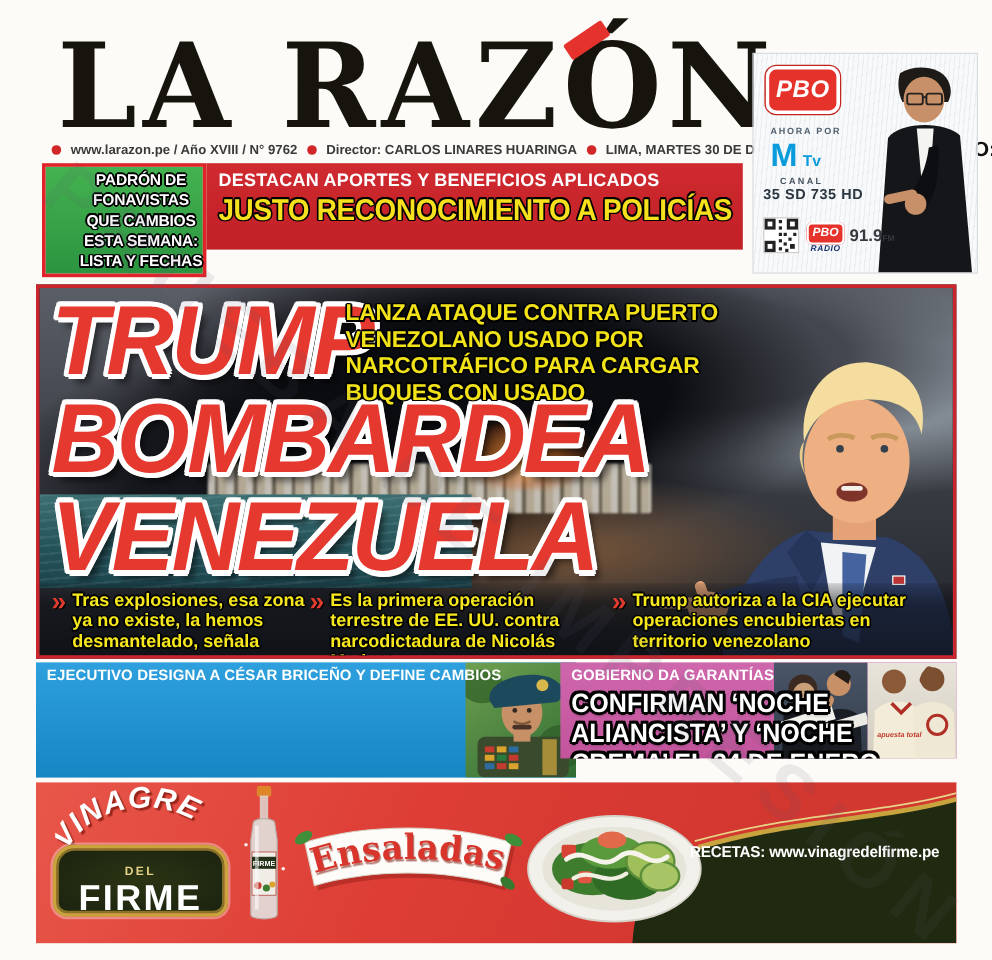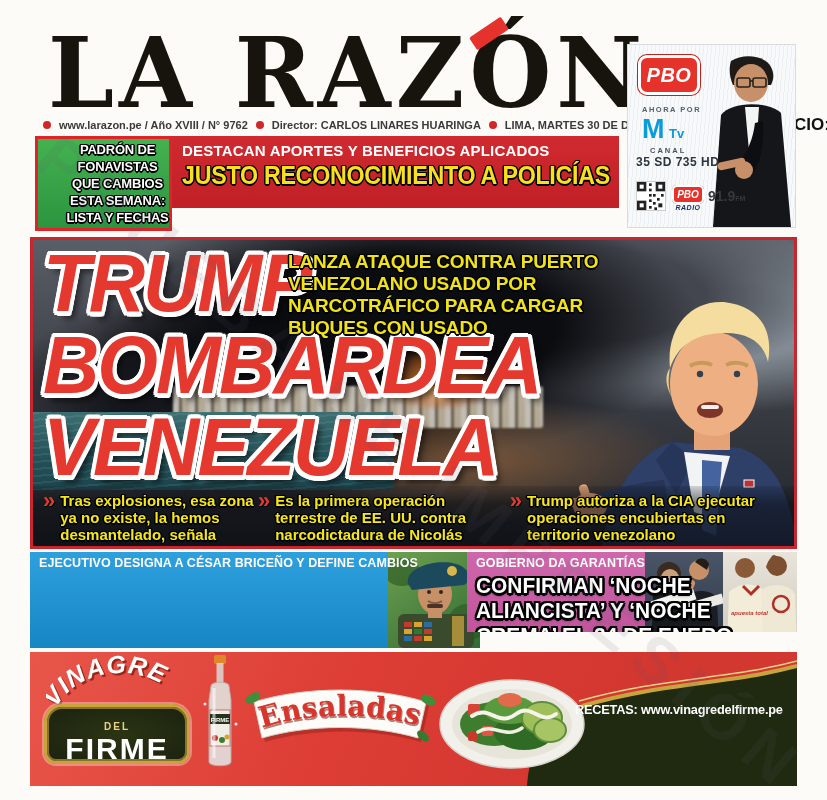--- a/index.html
+++ b/index.html
@@ -17,21 +17,21 @@
     color:#17130d; transform:scaleY(1.04); transform-origin:left top; white-space:nowrap; }
   .masthead-accent { position:absolute; left:470px; top:26px; width:38px; height:15px;
     background:#e5322c; transform:rotate(-34deg); border-radius:2px; }
   .info-bar { position:absolute; left:35px; top:116px; width:762px; height:18px; display:flex; align-items:center; }
   .info-dot { width:8px; height:8px; border-radius:50%; background:#d22728; margin:0 8px; flex:0 0 auto; }
   .info-item { font-size:11px; font-weight:bold; color:#3a3a3a; white-space:nowrap; }
   .price { font-size:17px; font-weight:bold; color:#111; white-space:nowrap; }
   .spacer { margin-left:auto; }
 
   
-  .pbo-ad { position:absolute; left:627px; top:44px; width:169px; height:184px;
+  .pbo-ad { position:absolute; left:627px; top:44px; width:188px; height:184px;
     background:repeating-linear-gradient(95deg, #f8f9fa 0 3px, #eceff2 3px 4px); border:1px solid #d8dbe0; }
   .pbo-logo { position:absolute; left:10px; top:10px; width:62px; height:40px; background:#e5322a;
     border-radius:9px; box-shadow:inset 0 0 0 3px #fff, 0 0 0 1px #c0241d; display:flex; align-items:center; justify-content:center;
     color:#fff; font-weight:bold; font-style:italic; font-size:20px; letter-spacing:.5px; }
   .pbo-ahora { position:absolute; left:14px; top:60px; font-size:7.5px; font-weight:bold; letter-spacing:1.5px; color:#51606c; }
   .pbo-mov { position:absolute; left:14px; top:69px; color:#0a9bdc; }
   .pbo-mov .m { font-size:27px; font-weight:bold; }
   .pbo-mov .tv { font-size:13px; font-weight:bold; }
   .pbo-canal { position:absolute; left:22px; top:101px; font-size:7.5px; font-weight:bold; letter-spacing:2px; color:#44525e; }
   .pbo-channels { position:absolute; left:8px; top:110px; font-size:12px; font-weight:bold; color:#2b3640; letter-spacing:.5px; }

